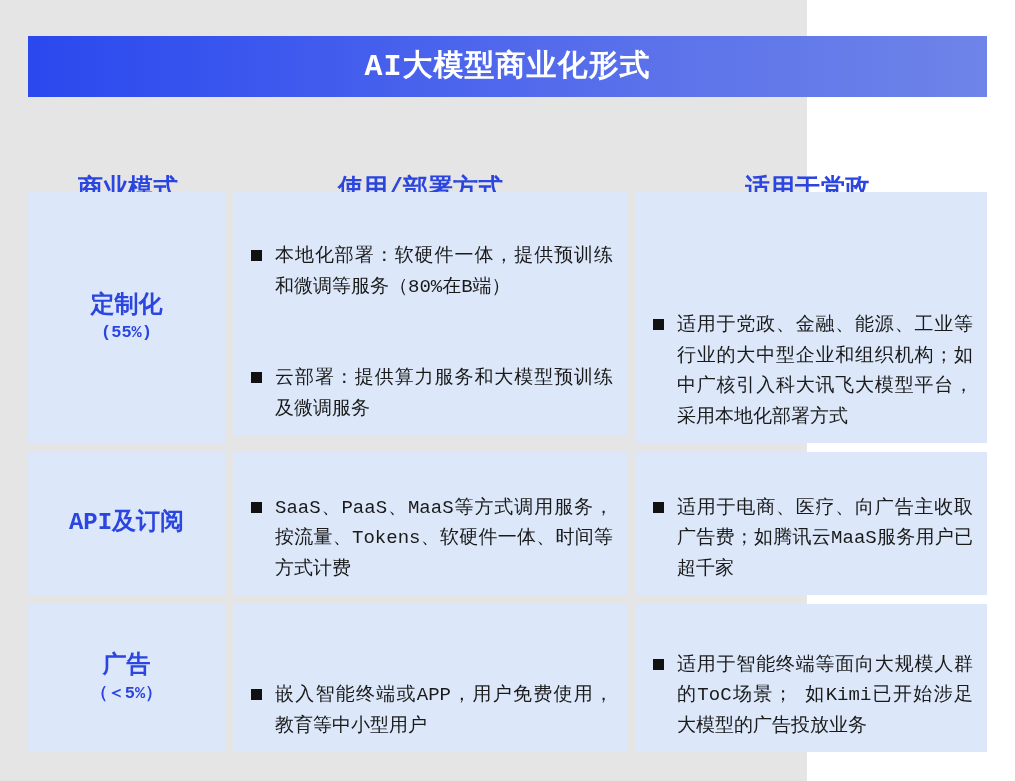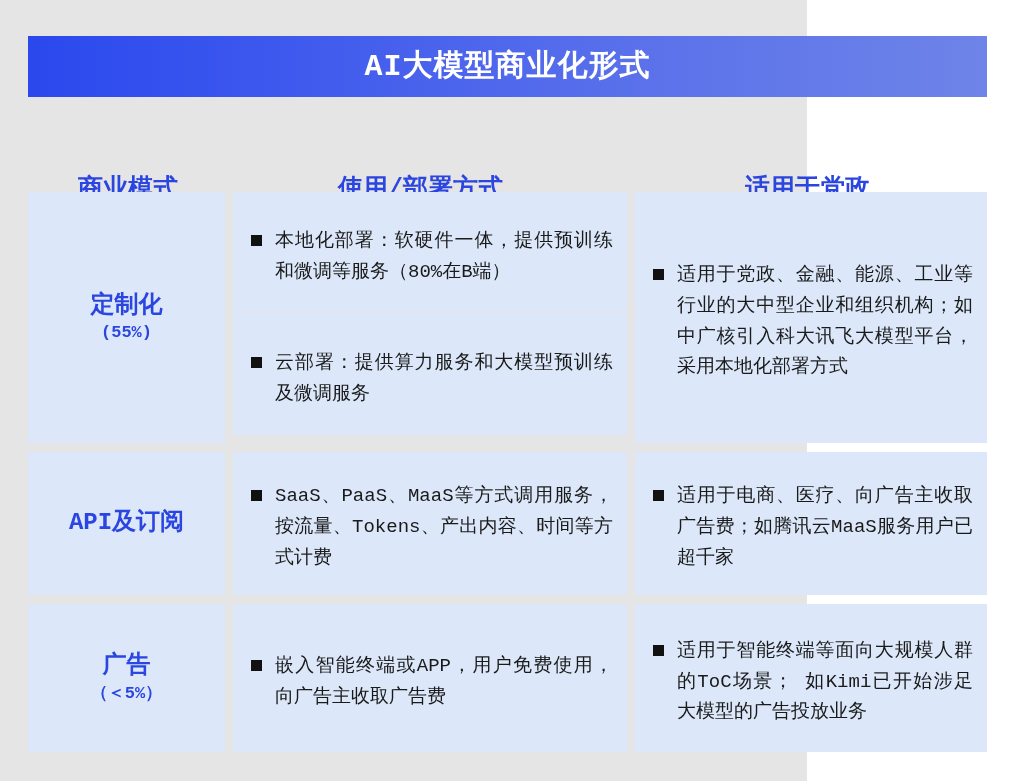--- a/index.html
+++ b/index.html
@@ -112,21 +112,21 @@
   }
   .mode-pct {
     font-size: 17px;
     line-height: 1.35;
     white-space: nowrap;
   }
 
   
   .bullet-cell {
     display: flex;
-    align-items: center;
+    align-items: flex-end;
     padding: 18px 14px 10px 18px;
   }
   .bullet-row {
     display: flex;
     align-items: flex-start;
     width: 100%;
   }
   .bullet-marker {
     flex: 0 0 auto;
     width: 11px;
@@ -188,40 +188,40 @@
       </div>
     </div>
 
     <div class="cell c1 r2 mode-cell">
       <div class="mode-name">API及订阅</div>
     </div>
 
     <div class="cell c2 r2 bullet-cell">
       <div class="bullet-row">
         <span class="bullet-marker"></span>
-        <span class="bullet-text">SaaS、PaaS、MaaS等方式调用服务，按流量、Tokens、产出内容、时间等方式计费</span>
+        <span class="bullet-text">SaaS、PaaS、MaaS等方式调用服务，按流量、Tokens、软硬件一体、时间等方式计费</span>
       </div>
     </div>
 
     <div class="cell c3 r2 bullet-cell">
       <div class="bullet-row">
         <span class="bullet-marker"></span>
         <span class="bullet-text">适用于电商、医疗、向广告主收取广告费；如腾讯云MaaS服务用户已超千家</span>
       </div>
     </div>
 
     <div class="cell c1 r3 mode-cell">
       <div class="mode-name">广告</div>
       <div class="mode-pct">（＜5%）</div>
     </div>
 
     <div class="cell c2 r3 bullet-cell">
       <div class="bullet-row">
         <span class="bullet-marker"></span>
-        <span class="bullet-text">嵌入智能终端或APP，用户免费使用，向广告主收取广告费</span>
+        <span class="bullet-text">嵌入智能终端或APP，用户免费使用，教育等中小型用户</span>
       </div>
     </div>
 
     <div class="cell c3 r3 bullet-cell">
       <div class="bullet-row">
         <span class="bullet-marker"></span>
         <span class="bullet-text">适用于智能终端等面向大规模人群的ToC场景； 如Kimi已开始涉足大模型的广告投放业务</span>
       </div>
     </div>
 

